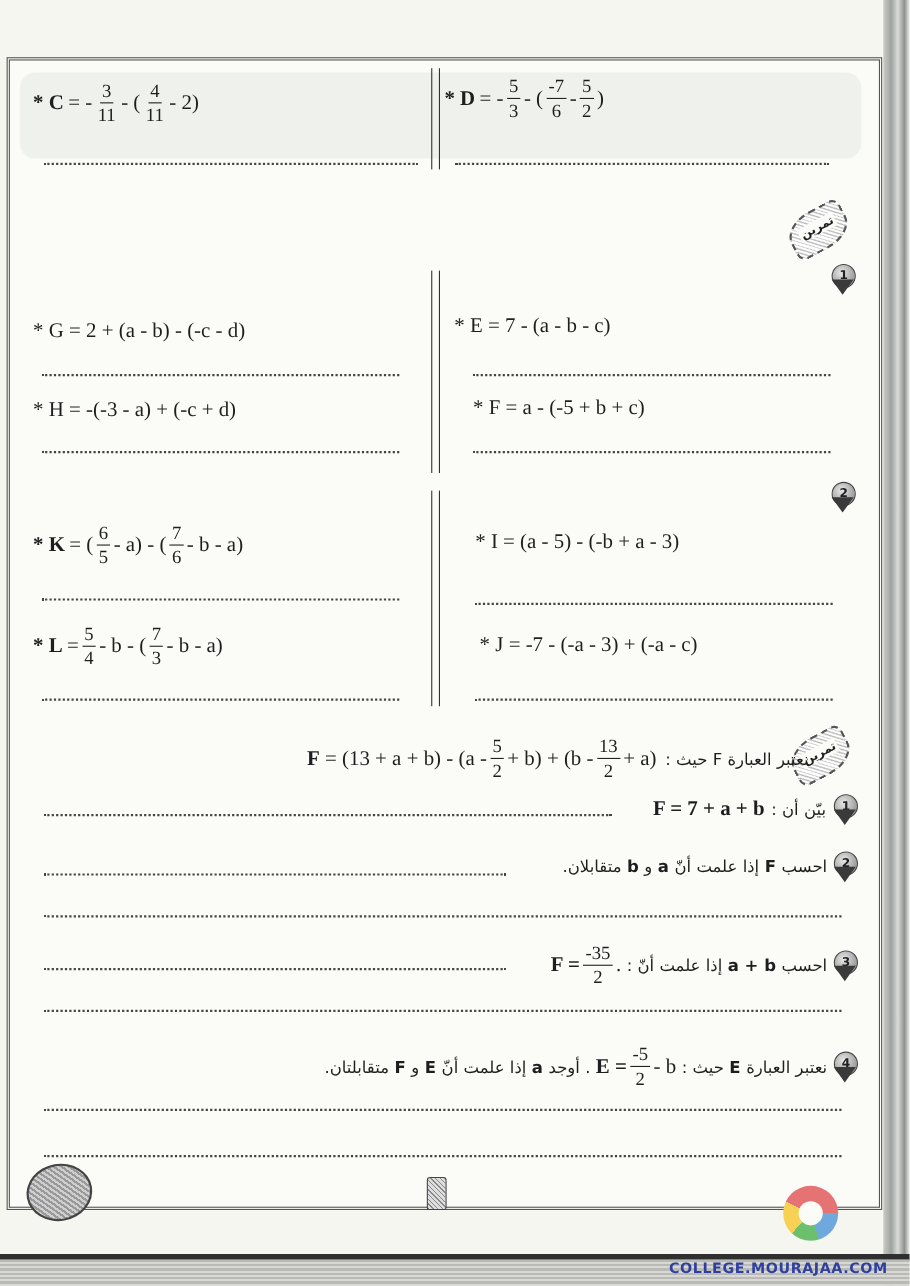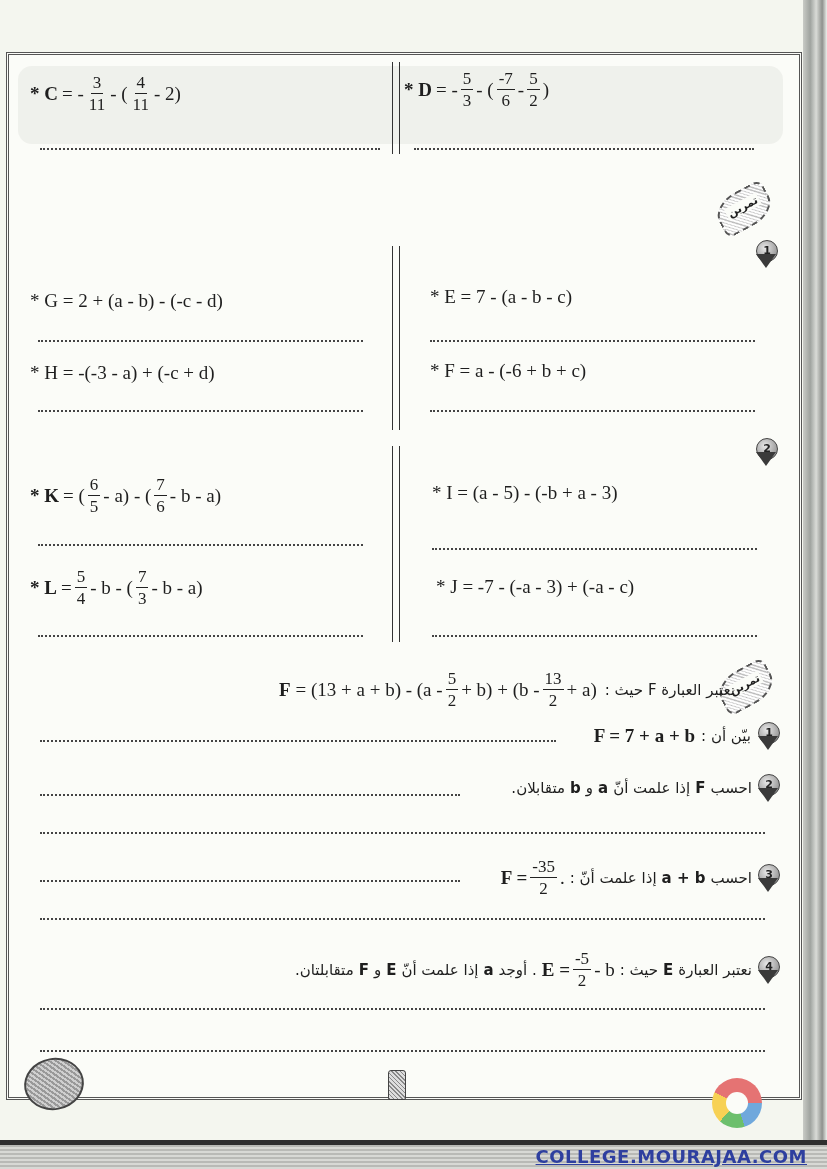--- a/index.html
+++ b/index.html
@@ -19,22 +19,22 @@
   }
   .bottom-band {
     position:absolute; left:0; top:1145px; width:827px; height:24px;
     background:repeating-linear-gradient(180deg,#b9bab6 0 2px,#d8d9d5 2px 4px);
   }
   .bottom-shadow {
     position:absolute; left:0; top:1140px; width:827px; height:6px; background:#2f2f2f;
   }
   .site-label {
     position:absolute; right:20px; top:1146px;
-    font-family:"DejaVu Sans", sans-serif; font-weight:bold; font-size:18px;
-    color:#2e3f9f; letter-spacing:0.5px;text-decoration:underline;
+    font-family:"DejaVu Sans", sans-serif; font-weight:bold; font-size:13px;
+    color:#2e3f9f; letter-spacing:0.5px;
   }
   .header-ghost {
     position:absolute; left:18px; top:66px; width:765px; height:78px;
     border-radius:14px; background:#eceee8; opacity:0.8;
   }
   .col-divider {
     position:absolute; left:392px; width:6px;
     border-left:1px solid #333; border-right:1px solid #333;
   }
   .expr {
@@ -145,26 +145,26 @@
 
 <div class="badge" style="left:716px;top:190px;"><span>تمرين</span></div>
 
 <div class="rtl" style="right:50px;top:240px;">
   <span class="bullet">
       <span class="ball">1</span>
       <span class="arrow"></span>
     </span>
 </div>
 
-<div class="expr" style="left:430px;top:286px;">* E = 7 - (a - b - c)</div>
+<div class="expr" style="left:413px;top:286px;">* E = 7 - (a - b - c)</div>
 <div class="expr" style="left:30px;top:290px;">* G = 2 + (a - b) - (-c - d)</div>
 <div class="dots" style="left:430px;top:340px;width:325px;"></div>
 <div class="dots" style="left:38px;top:340px;width:325px;"></div>
 
-<div class="expr" style="left:430px;top:360px;">* F = a - (-6 + b + c)</div>
+<div class="expr" style="left:430px;top:360px;">* F = a - (-5 + b + c)</div>
 <div class="expr" style="left:30px;top:362px;">* H = -(-3 - a) + (-c + d)</div>
 <div class="dots" style="left:430px;top:410px;width:325px;"></div>
 <div class="dots" style="left:38px;top:410px;width:325px;"></div>
 
 <div class="rtl" style="right:50px;top:438px;">
   <span class="bullet">
       <span class="ball">2</span>
       <span class="arrow"></span>
     </span>
 </div>

